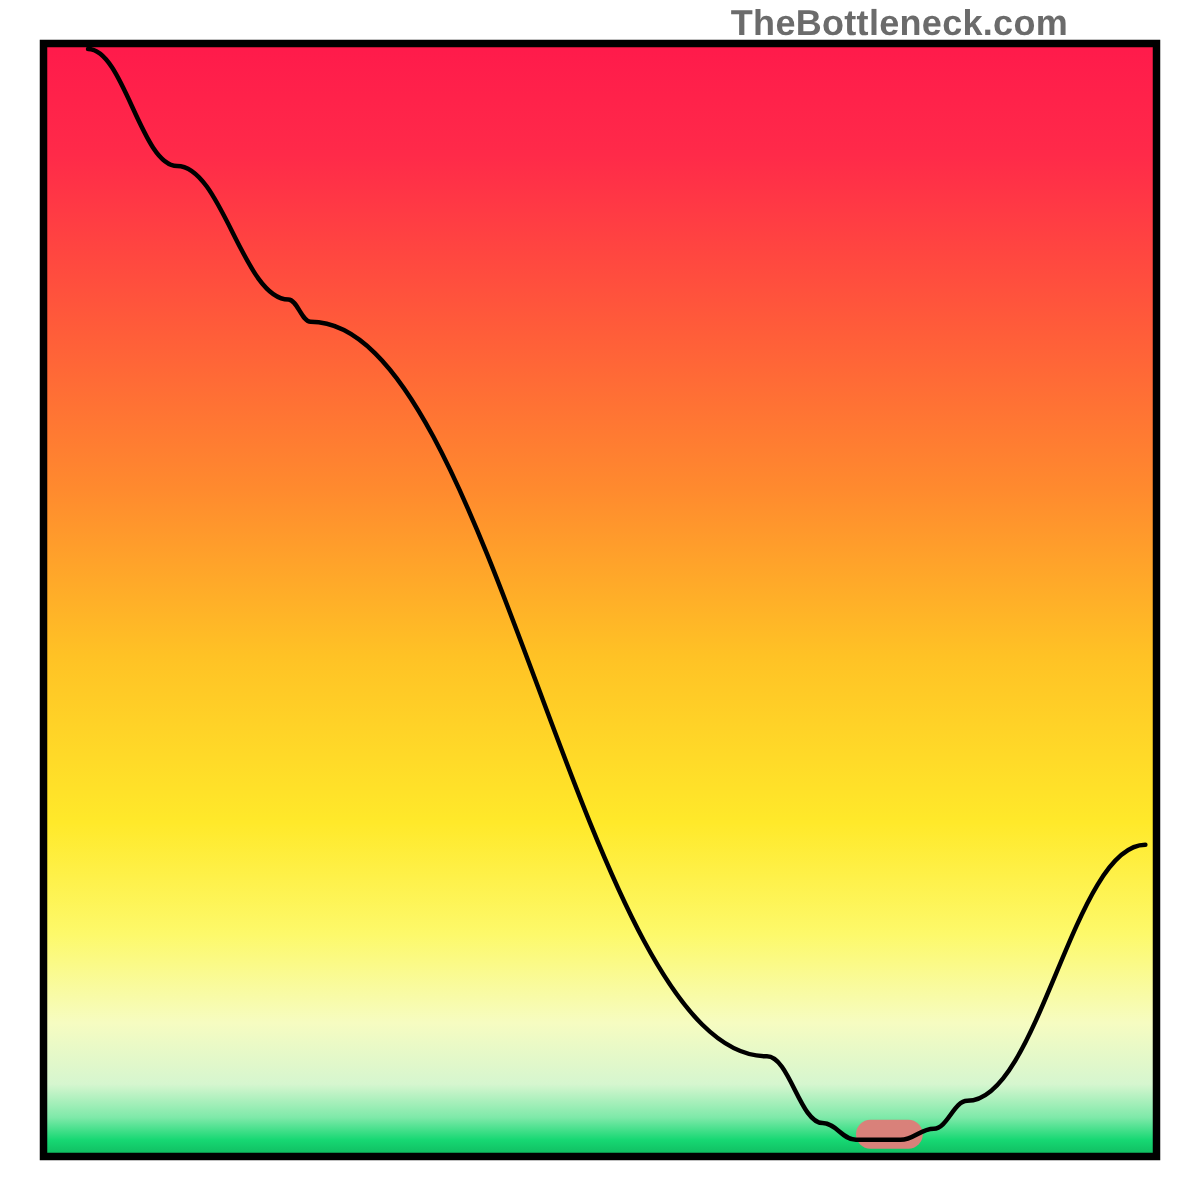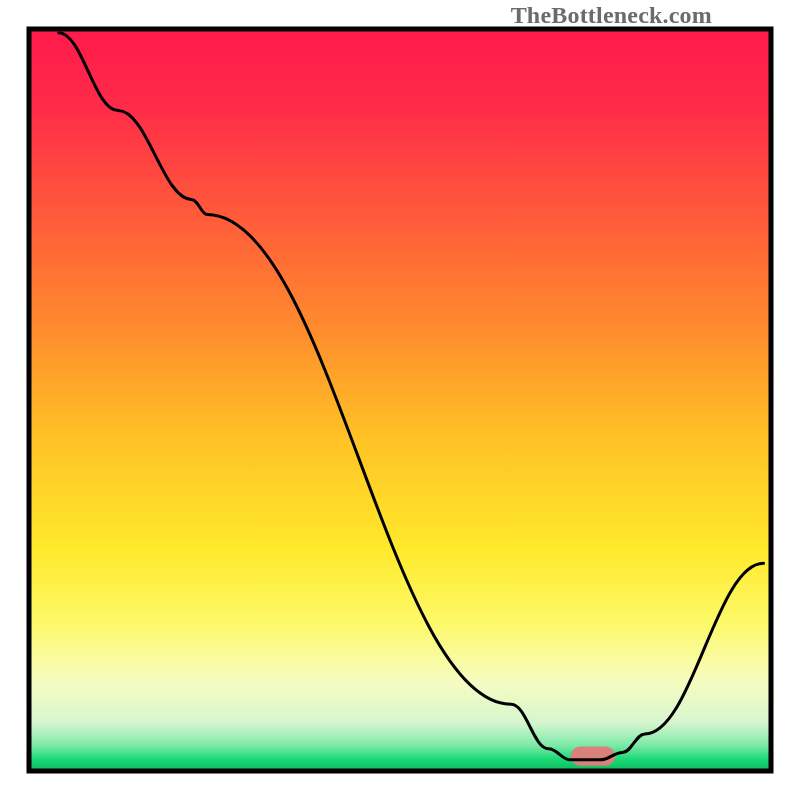--- a/index.html
+++ b/index.html
@@ -8,21 +8,20 @@
     width: 800px;
     height: 800px;
     overflow: hidden;
     background: #ffffff;
     font-family: Arial, Helvetica, sans-serif;
   }
   .chart-wrap {
     position: relative;
     width: 720px;
     height: 800px;
-    font-family: Liberation Serif, serif;
   }
   svg {
     display: block;
   }
   .watermark {
     position: absolute;
     top: 2px;
     right: 8px;
     font-size: 24px;
     font-weight: 600;

